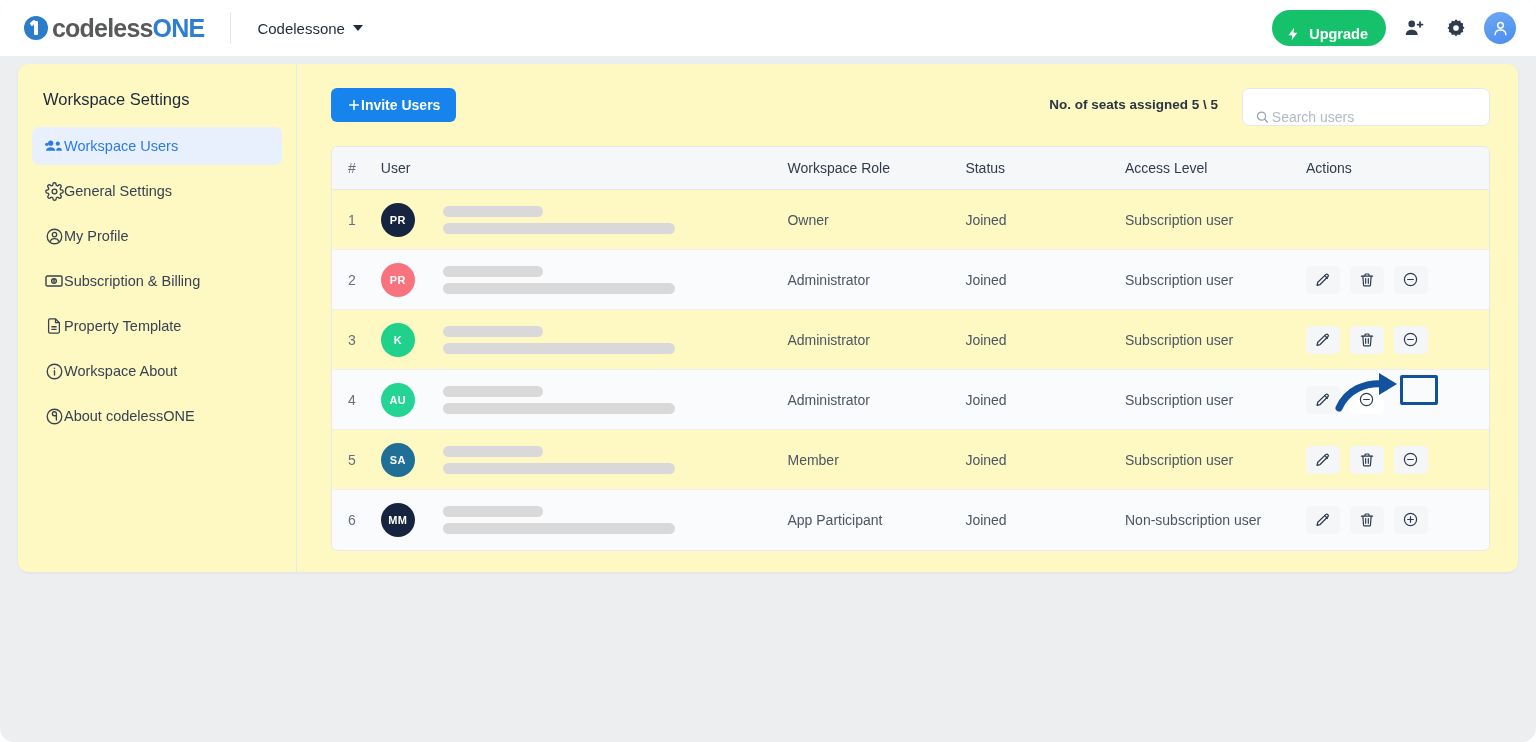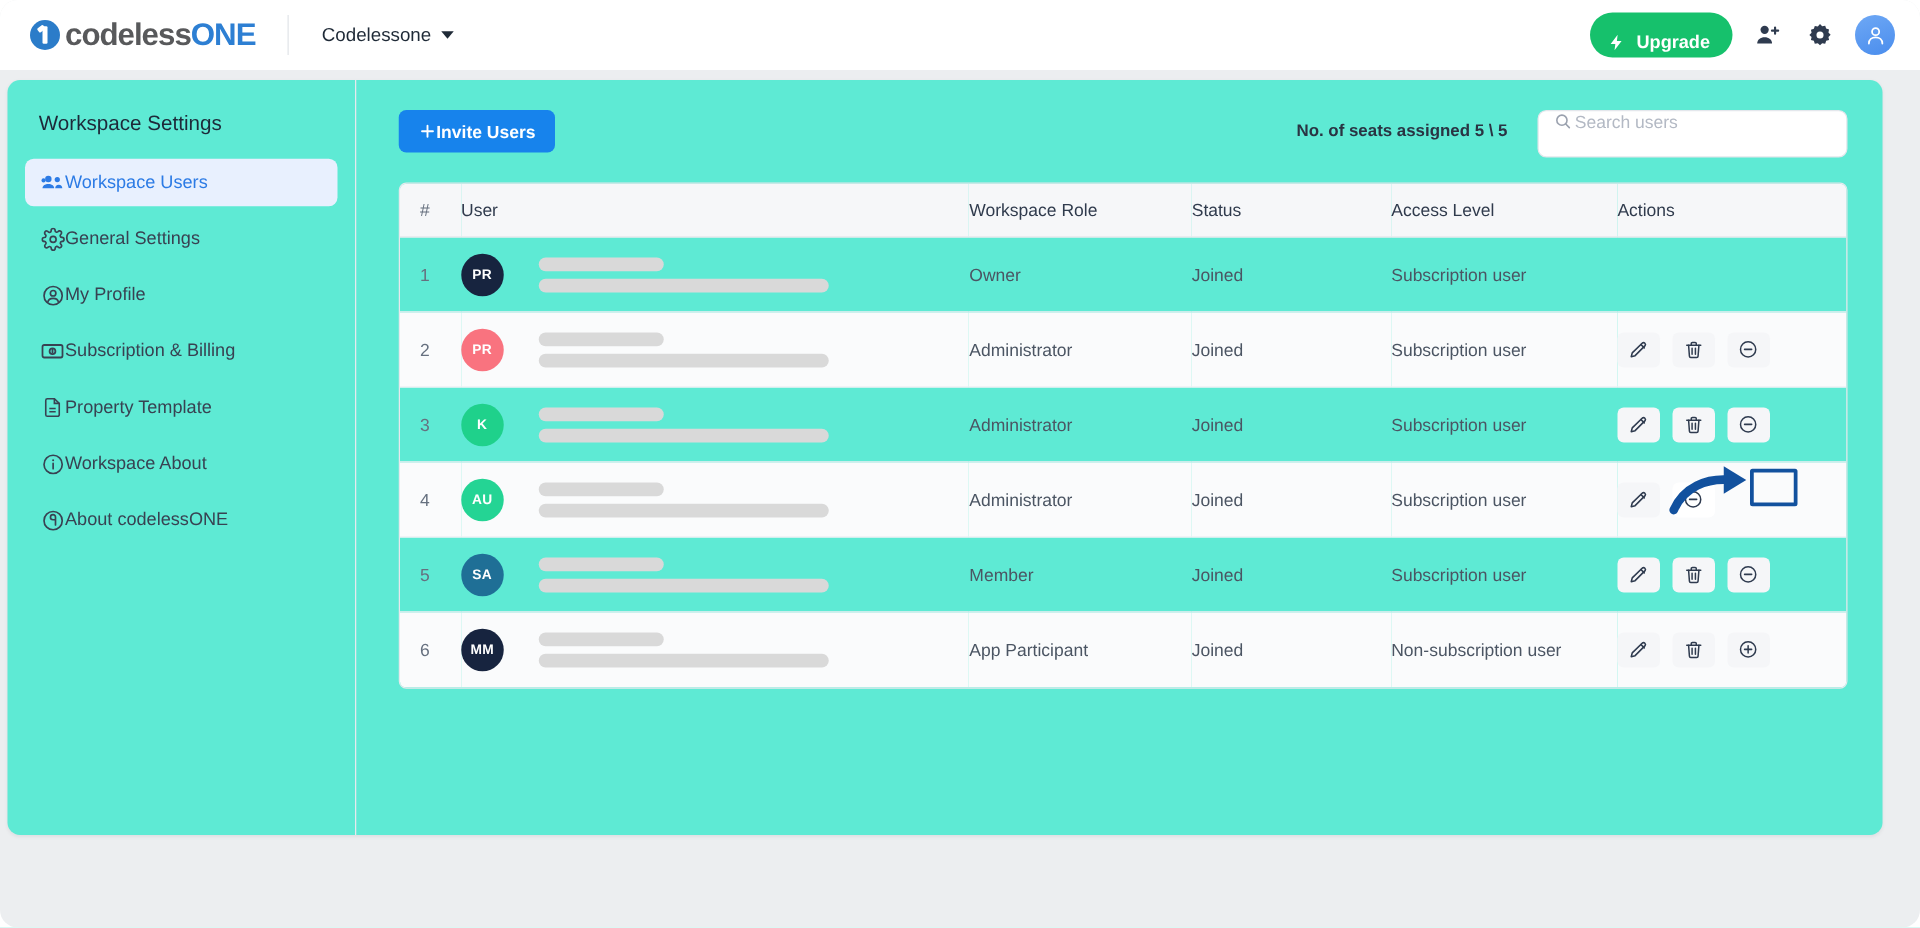--- a/index.html
+++ b/index.html
@@ -71,23 +71,23 @@
   }
   .avatar-btn {
     width: 32px; height: 32px; border-radius: 50%;
     background: linear-gradient(160deg,#6ea8f5,#4a8ded);
     display: flex; align-items: center; justify-content: center; cursor: pointer;
     border: none;
   }
 
   
   #card {
-    position: absolute; left: 6px; top: 64px;
-    width: 1500px; height: 604px;
-    background: #5eead4; border-radius: 10px;
+    position: absolute; left: 18px; top: 64px;
+    width: 1500px; height: 508px;
+    background: #fef9c3; border-radius: 10px;
     box-shadow: 0 1px 3px rgba(16,24,40,.06);
     overflow: hidden;
   }
 
   
   #sidebar {
     position: absolute; left: 0; top: 0;
     width: 279px; height: 664px;
     border-right: 1px solid #e7e9ed;
   }
@@ -122,21 +122,21 @@
     display: flex; align-items: center; gap: 0; border: none; cursor: pointer;
   }
   #seats-text {
     position: absolute; right: 272px; top: 9px;
     font-size: 13.5px; color: #2a3443; font-weight: bold; white-space: nowrap;
   }
   #search-box {
     position: absolute; right: 0; top: 0;
     width: 248px; height: 38px;
     border: 1px solid #e4e7ec; border-radius: 7px;
-    display: flex; align-items: flex-start; padding: 0 12px; gap: 2px;
+    display: flex; align-items: flex-end; padding: 0 12px; gap: 2px;
     background: #fff;
   }
   #search-input {
     border: none; outline: none; font-size: 14px; color: #344054;
     width: 100%; background: transparent;
     font-family: "Liberation Sans", sans-serif;
   }
   #search-input::placeholder { color: #b3b9c4; }
 
   

